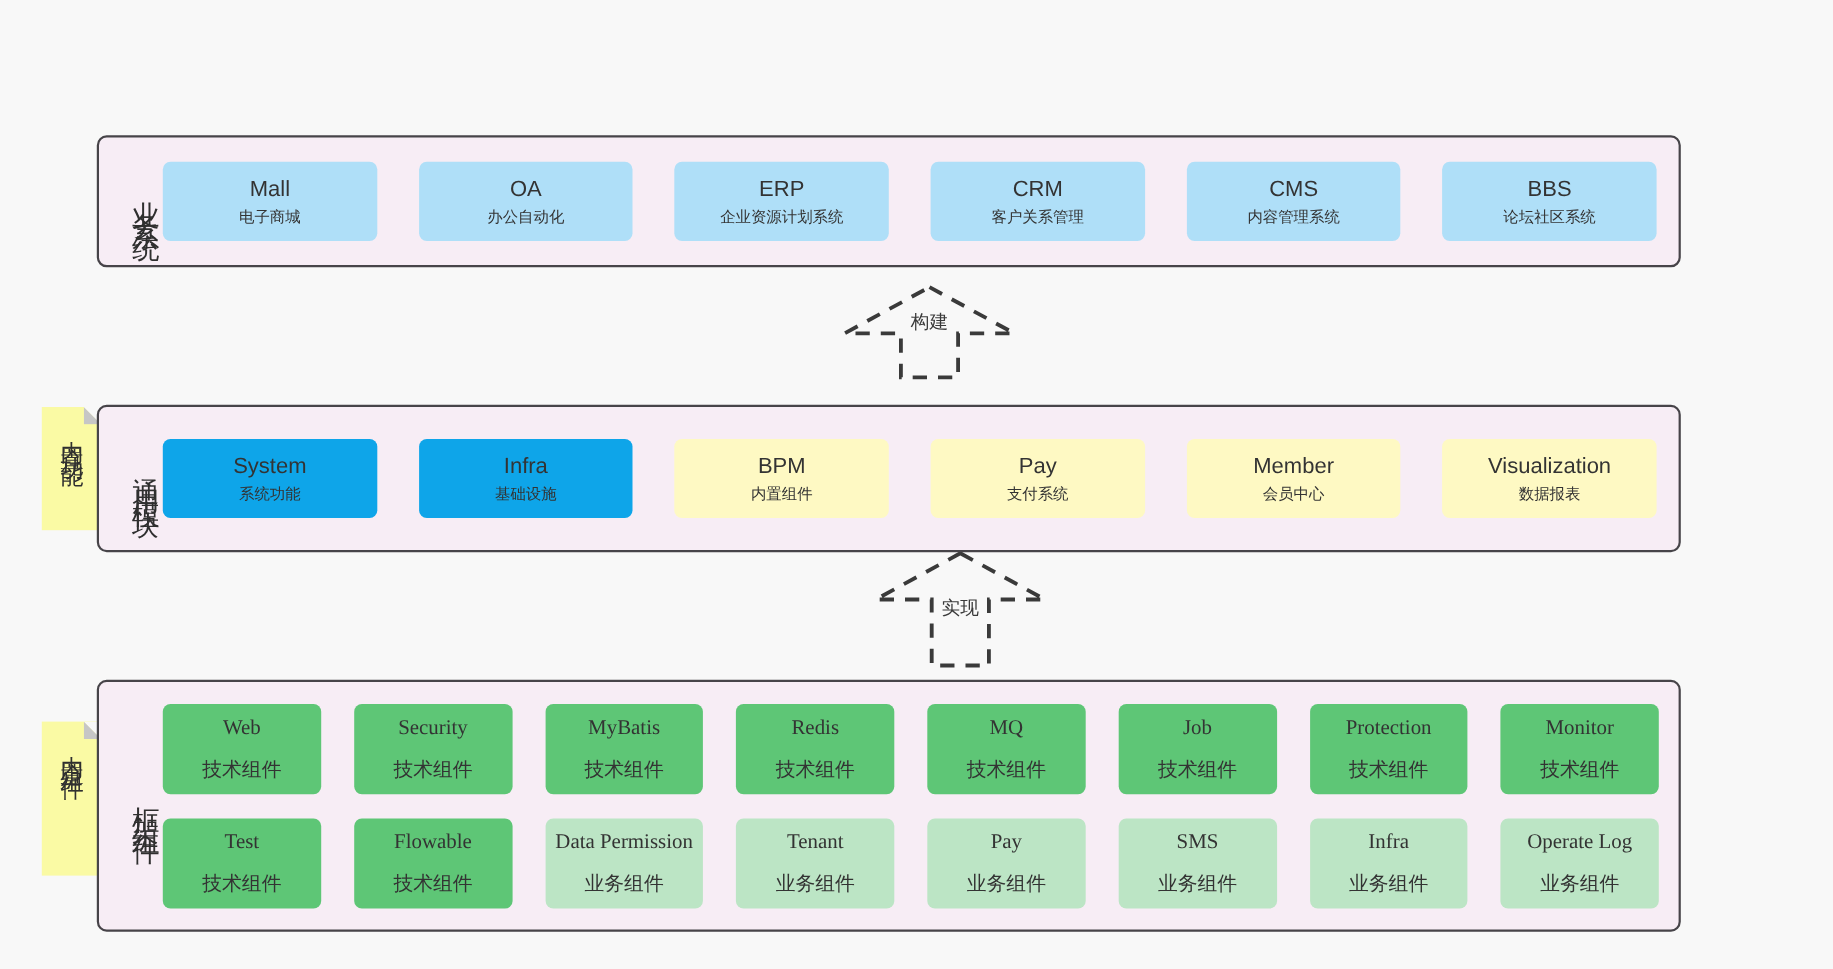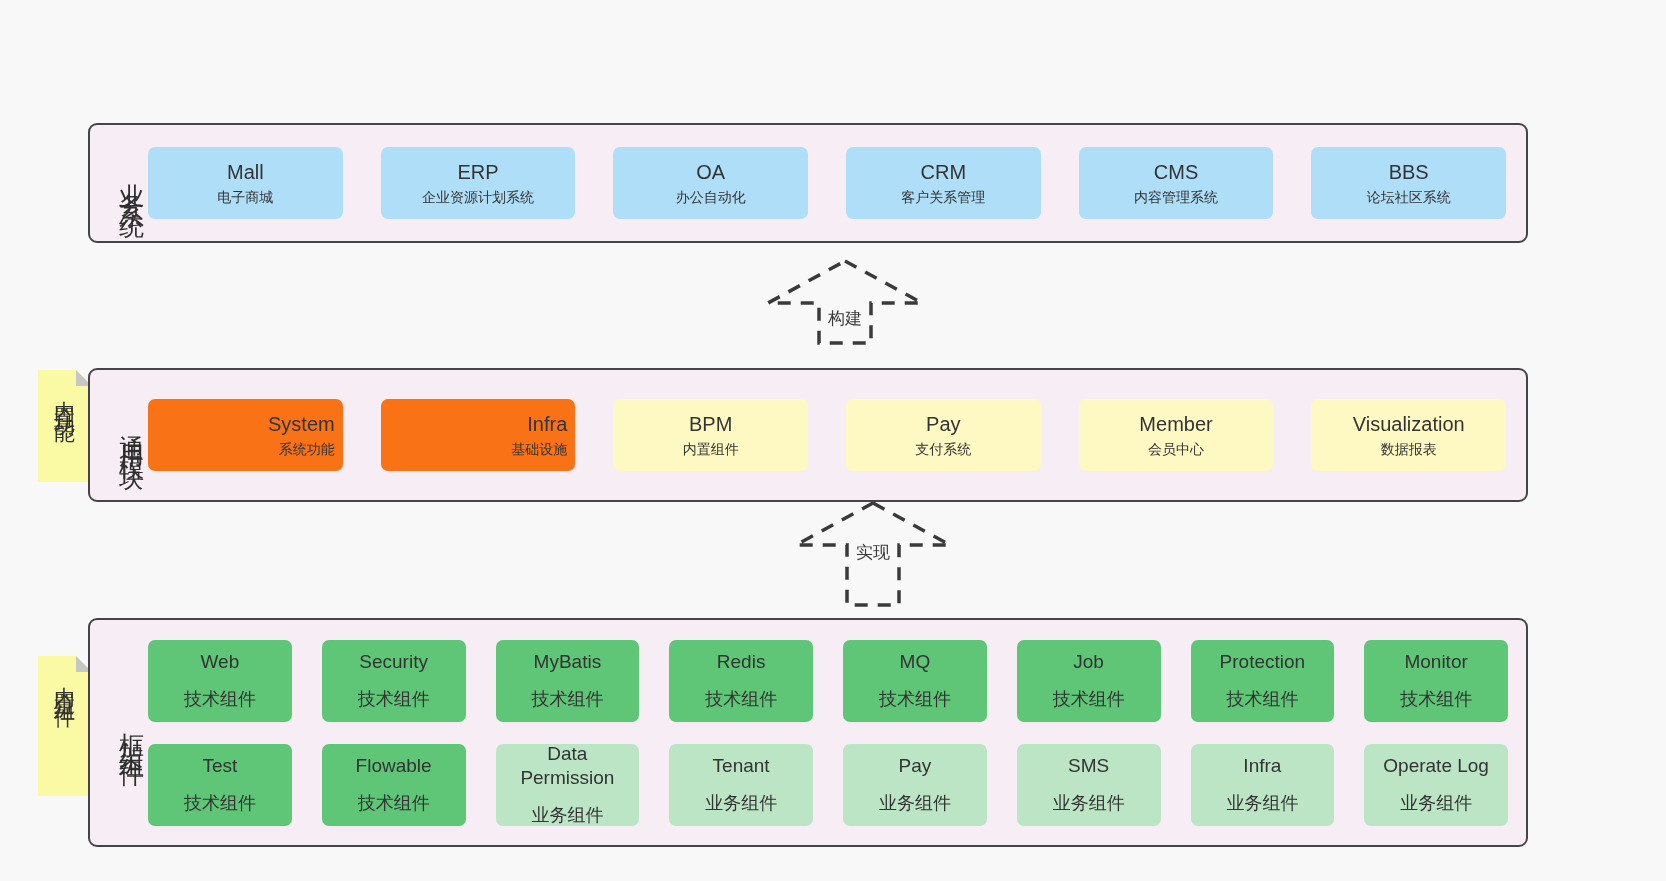--- a/index.html
+++ b/index.html
@@ -26,25 +26,25 @@
   .boxes{flex:1;display:flex;gap:38px;padding:0 20px 0 4px;}
   .box{
     flex:1;border-radius:7px;height:72px;
     display:flex;flex-direction:column;align-items:center;justify-content:center;
     text-align:center;line-height:1.3;padding:2px 8px;box-sizing:border-box;
   }
   .box .en{font-size:20px;}
   .box .zh{font-size:14px;margin-top:3px;}
   .grid{flex:1;display:flex;flex-direction:column;gap:22px;padding:0 18px 0 4px;}
   .grid .row{display:flex;gap:30px;}
-  .grid .box{height:82px;}
+  .grid .box{height:82px;font-family:Liberation Serif, serif;}
   .grid .box .en{font-size:19px;line-height:1.25;}
   .grid .box .zh{font-size:18px;margin-top:14px;}
   .b-blue{background:#afdff8;}
-  .b-red{background:#f97316;align-items:flex-end;}
+  .b-red{background:#0ea5e9;}
   .b-pink{background:#fef9c3;}
   .b-green{background:#5ec676;}
   .b-lgreen{background:#bce5c5;}
   .tag{
     position:absolute;left:38px;width:54px;background:#fafaa4;z-index:0;
     display:flex;justify-content:center;padding-top:14px;box-sizing:border-box;
   }
   #tag-modules{top:370px;height:112px;}
   #tag-framework{top:656px;height:140px;}
   .tag-text{
@@ -55,40 +55,40 @@
   .fold-bg{background:#f8f8f8;clip-path:polygon(0 0,100% 0,100% 100%);}
   .fold{background:#c6c6c6;clip-path:polygon(0 0,100% 100%,0 100%);}
   .arrow{position:absolute;z-index:0;}
   #arrow-build{left:765px;top:258px;width:160px;height:88px;}
   #arrow-implement{left:793px;top:500px;width:160px;height:108px;}
   .arrow svg{display:block;width:100%;height:100%;}
   .arrow-label{
     position:absolute;left:50%;transform:translateX(-50%);
     background:#f8f8f8;font-size:17px;color:#3a3a3a;padding:1px 3px;white-space:nowrap;
   }
-  #arrow-build .arrow-label{top:48px;font-family:Liberation Serif, serif;}
+  #arrow-build .arrow-label{top:22px;font-family:Liberation Serif, serif;}
   #arrow-implement .arrow-label{top:40px;}
 </style>
 </head>
 <body>
 
 <div class="panel" id="panel-business">
   <div class="panel-label">业务系统</div>
   <div class="boxes">
     <div class="box b-blue">
       <div class="en">Mall</div>
       <div class="zh">电子商城</div>
     </div>
     <div class="box b-blue">
+      <div class="en">OA</div>
+      <div class="zh">办公自动化</div>
+    </div>
+    <div class="box b-blue">
       <div class="en">ERP</div>
       <div class="zh">企业资源计划系统</div>
-    </div>
-    <div class="box b-blue">
-      <div class="en">OA</div>
-      <div class="zh">办公自动化</div>
     </div>
     <div class="box b-blue">
       <div class="en">CRM</div>
       <div class="zh">客户关系管理</div>
     </div>
     <div class="box b-blue">
       <div class="en">CMS</div>
       <div class="zh">内容管理系统</div>
     </div>
     <div class="box b-blue">

